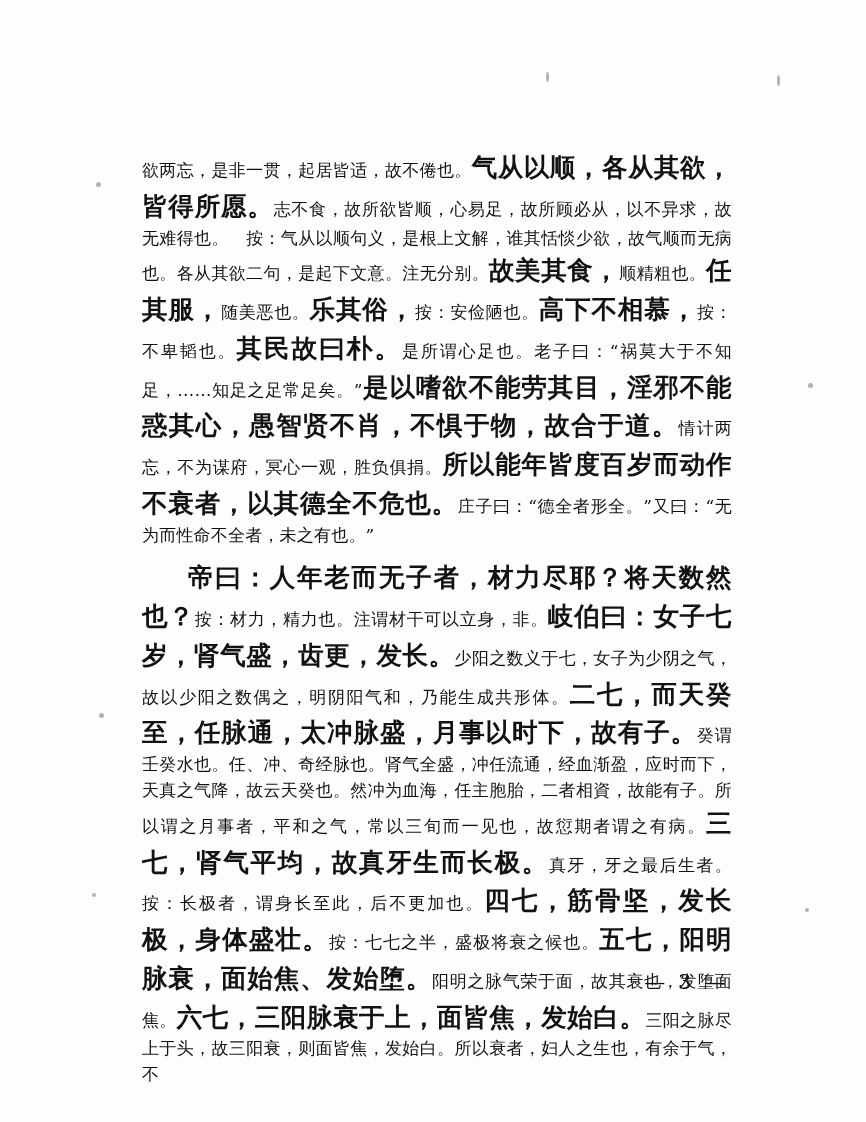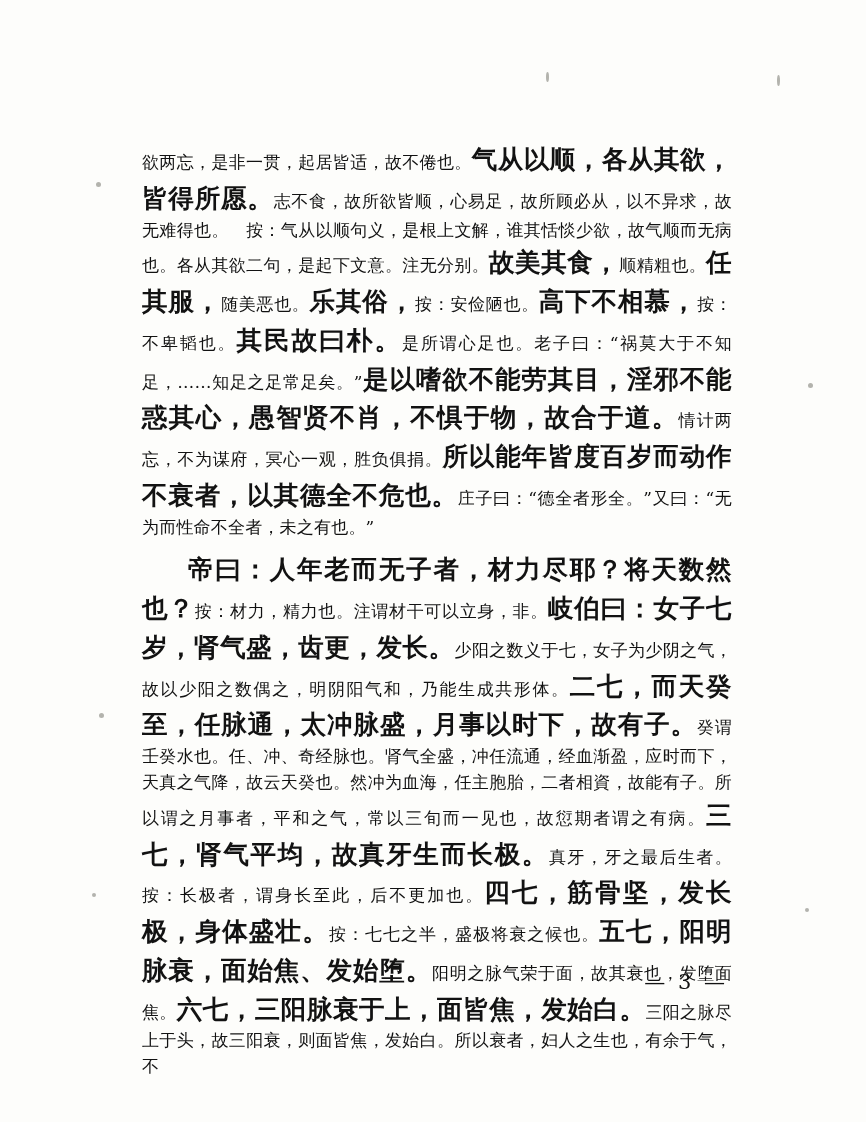--- a/index.html
+++ b/index.html
@@ -20,21 +20,21 @@
   
   .speck {
     position: absolute;
     background: #9a9a93;
     border-radius: 50%;
     opacity: 0.75;
   }
   .text-column {
     position: absolute;
     left: 142px;
-    top: 140px;
+    top: 148px;
     width: 590px;
     color: #121212;
     text-align: justify;
     text-justify: inter-character;
   }
   .para {
     margin: 0 0 0 0;
     line-height: 1.52;
   }
   .para + .para {

